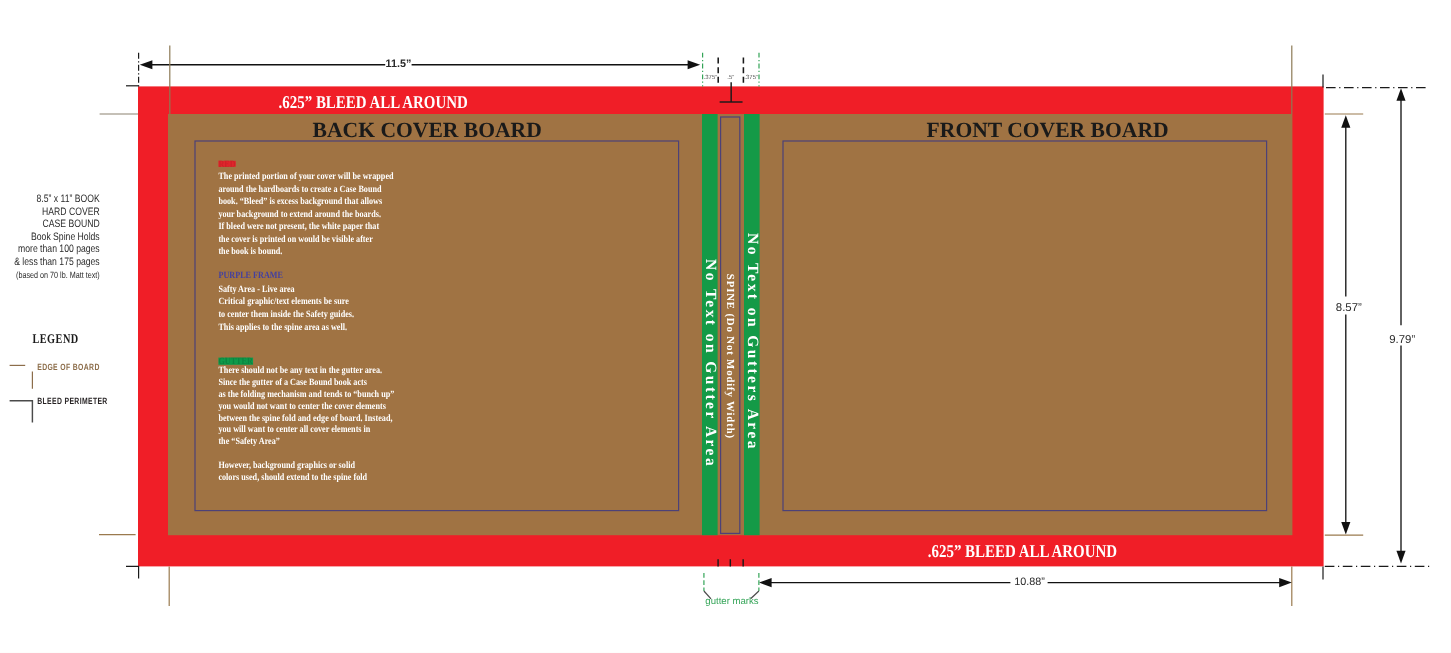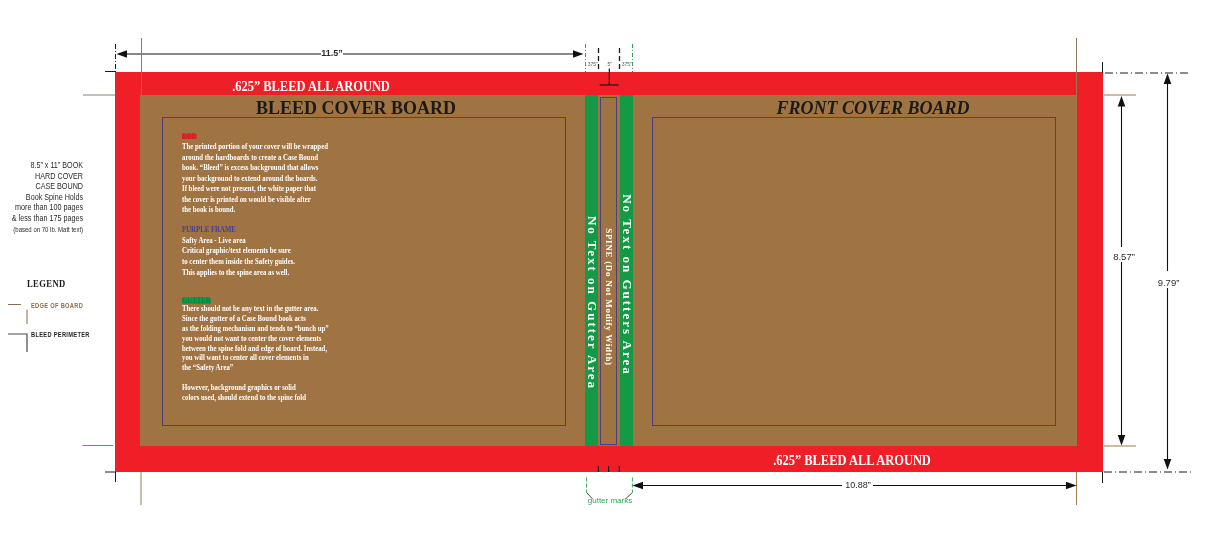--- a/index.html
+++ b/index.html
@@ -23,23 +23,23 @@
   <div class="abs" style="left:600px;top:97px;width:17px;height:348px;border:1.5px solid #4c4178;box-sizing:border-box;"></div>
 
   <div class="abs" style="left:161.5px;top:116.5px;width:404px;height:309px;border:1.5px solid #4c4178;box-sizing:border-box;"></div>
 
   <div class="abs" style="left:652px;top:116.5px;width:404px;height:309px;border:1.5px solid #4c4178;box-sizing:border-box;"></div>
 
   <div class="abs serif" style="left:310.5px;top:79px;transform:translateX(-50%) scaleX(0.83);color:#ffffff;font-weight:bold;font-size:15px;line-height:15px;white-space:nowrap;">.625” BLEED ALL AROUND</div>
 
   <div class="abs serif" style="left:852px;top:453px;transform:translateX(-50%) scaleX(0.83);color:#ffffff;font-weight:bold;font-size:15px;line-height:15px;white-space:nowrap;">.625” BLEED ALL AROUND</div>
 
-  <div class="abs serif" style="left:356px;top:99px;transform:translateX(-50%);color:#1a1a1a;font-weight:bold;font-size:18px;line-height:18px;white-space:nowrap;">BLEED COVER BOARD</div>
+  <div class="abs serif" style="left:356px;top:99px;transform:translateX(-50%);color:#1a1a1a;font-weight:bold;font-size:18px;line-height:18px;white-space:nowrap;">BACK COVER BOARD</div>
 
-  <div class="abs serif" style="left:873px;top:99px;transform:translateX(-50%);color:#1a1a1a;font-weight:bold;font-size:18px;line-height:18px;white-space:nowrap;font-style:italic;">FRONT COVER BOARD</div>
+  <div class="abs serif" style="left:873px;top:99px;transform:translateX(-50%);color:#1a1a1a;font-weight:bold;font-size:18px;line-height:18px;white-space:nowrap;">FRONT COVER BOARD</div>
 
   <div class="abs serif" style="left:182px;top:131.9px;font-size:8px;font-weight:bold;line-height:10.5px;color:#ffffff;white-space:nowrap;transform:scaleX(0.85);transform-origin:0 0;">
     <span style="display:inline-block;height:5.5px;line-height:5.5px;background:#e0252b;color:#cf2128;">RED</span><br>
     The printed portion of your cover will be wrapped<br>
     around the hardboards to create a Case Bound<br>
     book. “Bleed” is excess background that allows<br>
     your background to extend around the boards.<br>
     If bleed were not present, the white paper that<br>
     the cover is printed on would be visible after<br>
     the book is bound.

